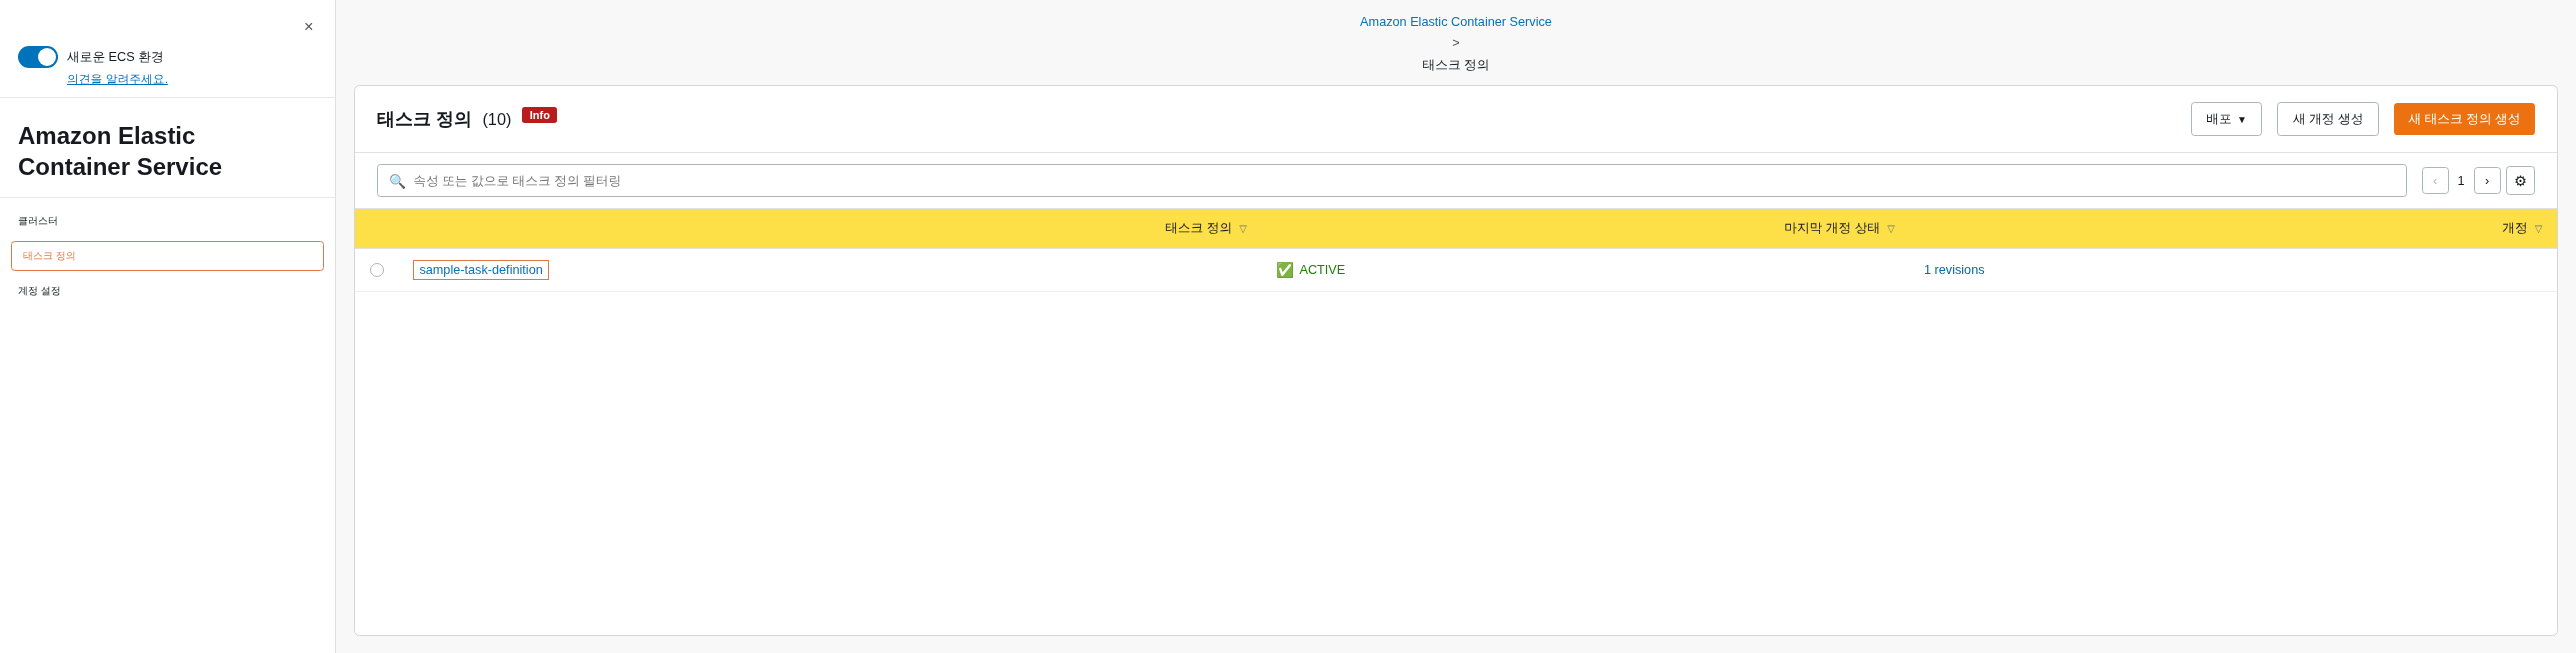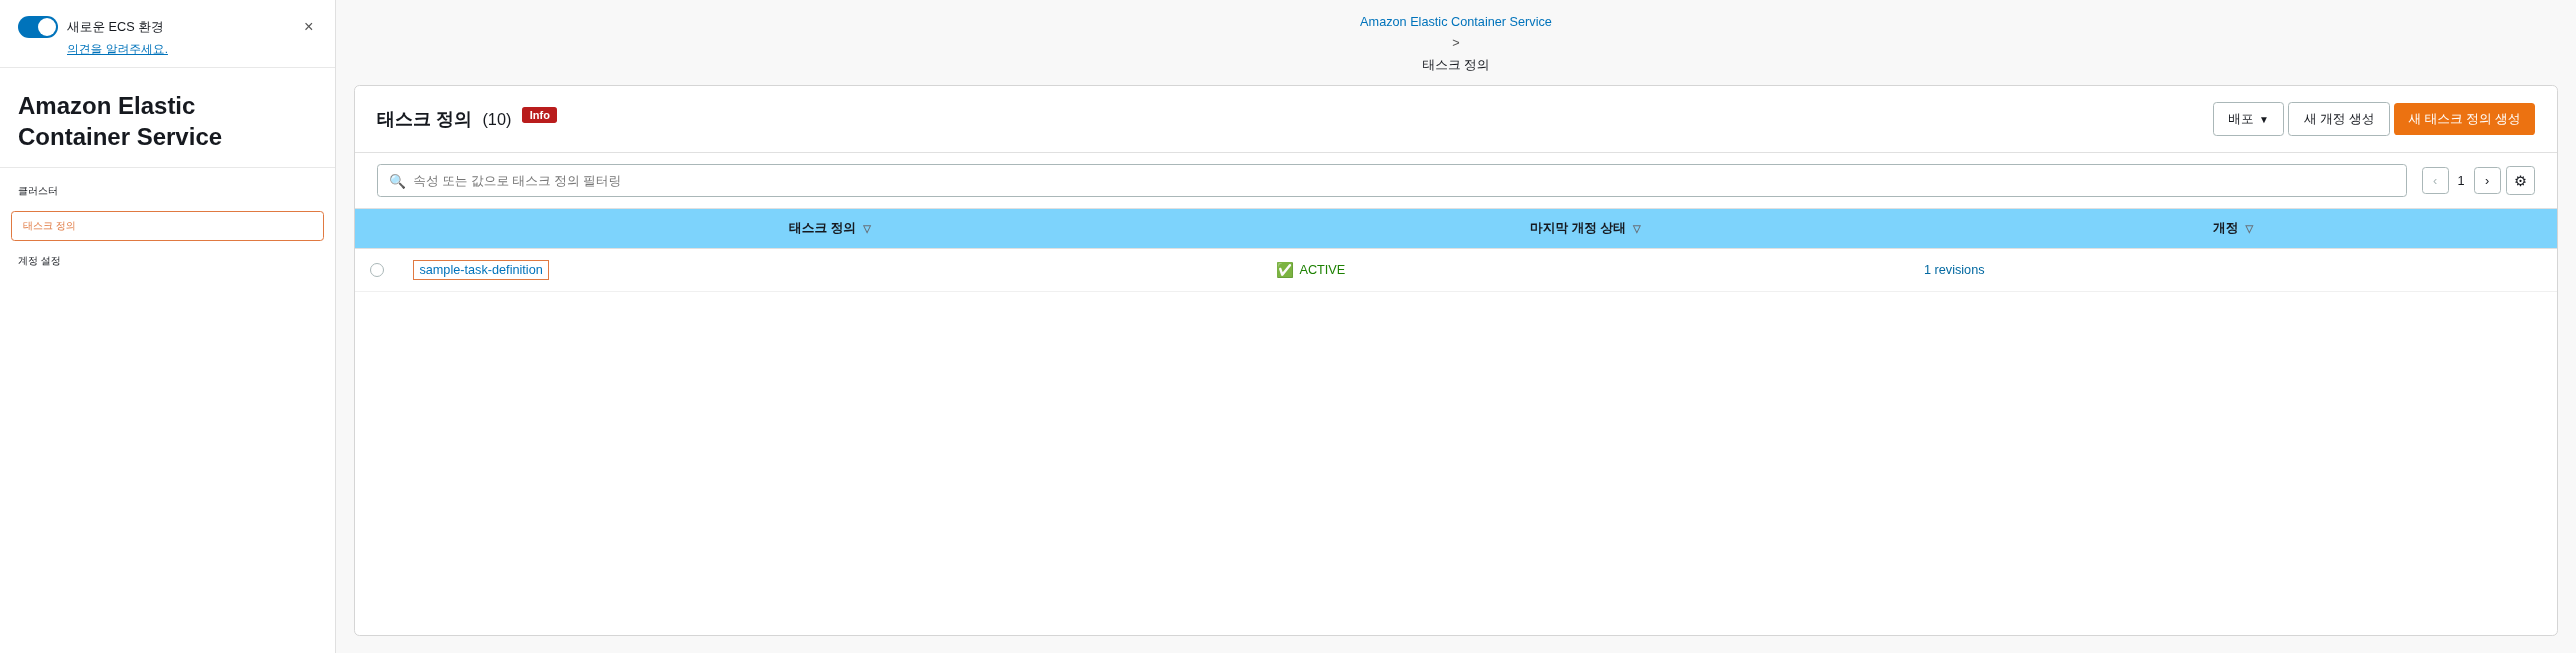--- a/index.html
+++ b/index.html
@@ -34,20 +34,21 @@
     .sidebar-toggle-area {
       display: flex;
       flex-direction: column;
       gap: 3.6px;
     }
 
     .toggle-row {
       display: flex;
       align-items: center;
       gap: 9px;
+      margin-top: 30px;
     }
 
     .toggle-switch {
       width: 40px;
       height: 22px;
       background: #0073bb;
       border-radius: 11px;
       position: relative;
       cursor: pointer;
       flex-shrink: 0;
@@ -198,21 +199,21 @@
       font-size: 11px;
       font-weight: 600;
       padding: 1.8px 7.3px;
       border-radius: 2.7px;
       cursor: pointer;
     }
 
     .panel-actions {
       display: flex;
       align-items: center;
-      gap: 4px;
+      gap: 15px;
     }
 
     .btn-secondary {
       background: #fff;
       border: 0.9px solid #aab7b8;
       color: #16191f;
       padding: 7.3px 14.5px;
       font-size: 12.7px;
       border-radius: 3.6px;
       cursor: pointer;
@@ -321,25 +322,25 @@
       width: 100%;
       border-collapse: collapse;
     }
 
     .data-table thead tr {
       border-bottom: 0.9px solid #e0e0e0;
     }
 
     .data-table th {
       padding: 11px 14.5px;
-      text-align: center;
-      font-size: 12.7px;
-      font-weight: 700;
-      color: #16191f;
-      background: #7dd3fc;
+      text-align: right;
+      font-size: 12.7px;
+      font-weight: 400;
+      color: #16191f;
+      background: #fde047;
     }
 
     .col-checkbox { width: 45px; }
     .col-task { width: 40%; }
     .col-status { width: 30%; }
     .col-revision { width: 30%; }
 
     .sort-icon {
       color: #687078;
       font-size: 10px;

